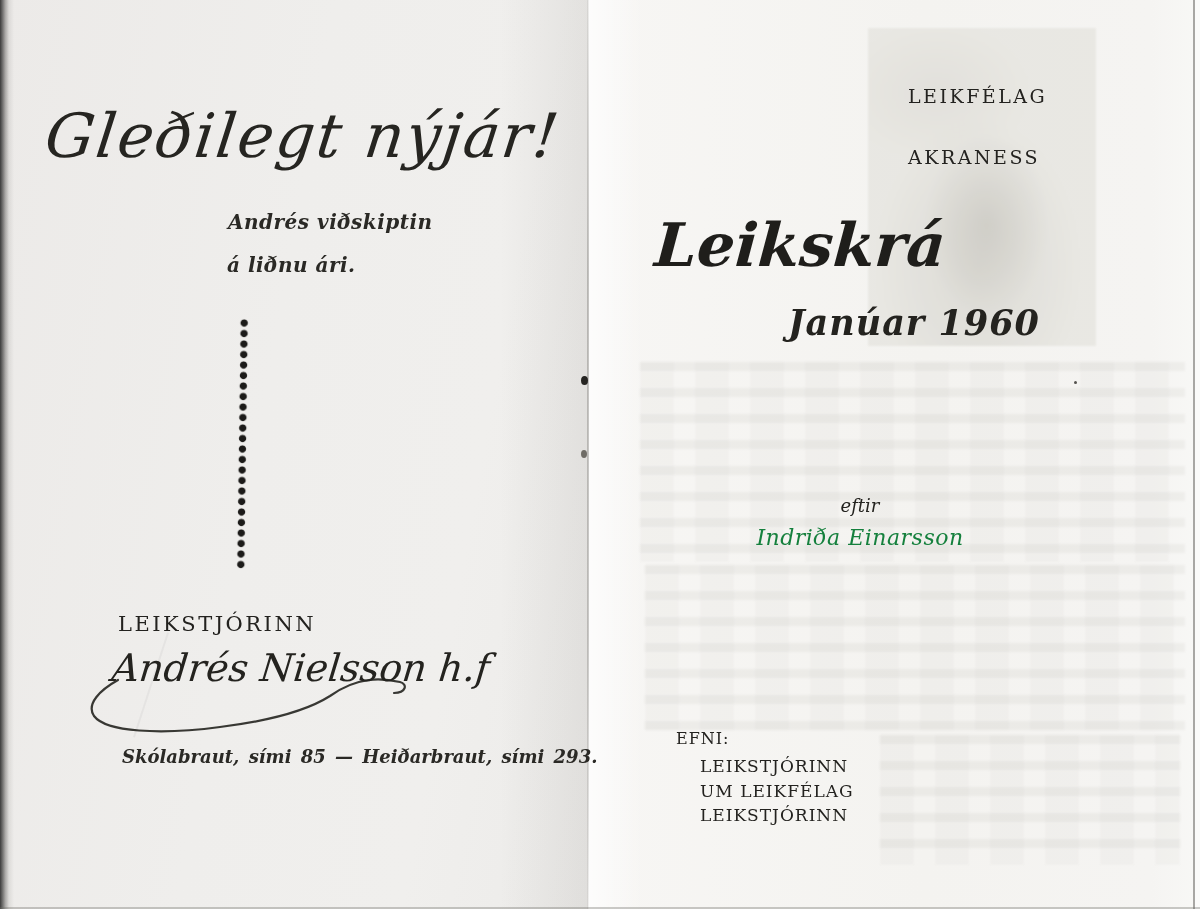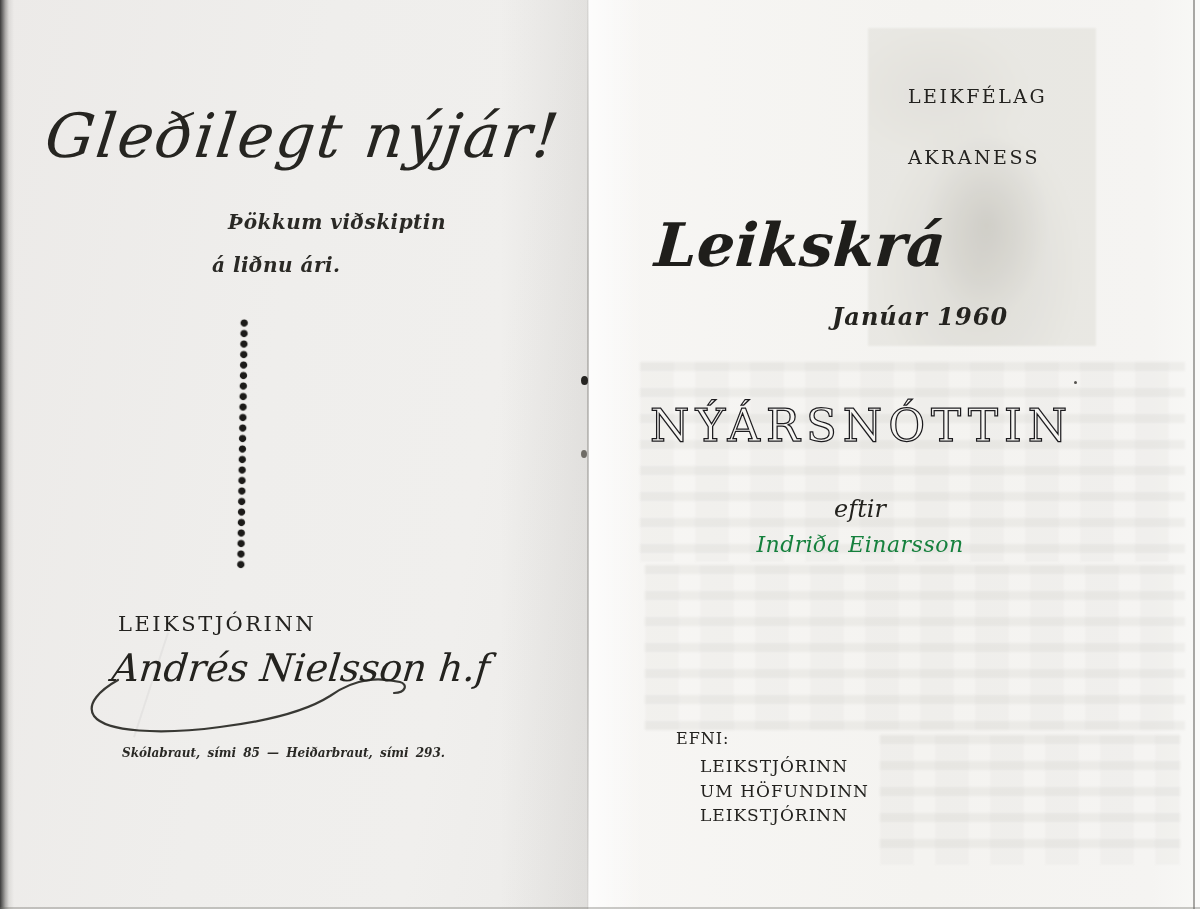--- a/index.html
+++ b/index.html
@@ -51,47 +51,47 @@
   .ghost-3{left:880px;top:735px;width:300px;height:130px;}
   .crease{position:absolute;left:150px;top:630px;width:2px;height:110px;z-index:2;
     background:rgba(60,58,54,.05);transform:rotate(18deg);}
   
   .greeting{position:absolute;left:46px;top:100px;z-index:10;
     font-style:italic;font-size:61px;letter-spacing:2px;color:#262521;
     transform:skewX(-7deg);white-space:nowrap;}
   .thanks{position:absolute;z-index:10;font-style:italic;font-weight:bold;font-size:20px;
     letter-spacing:.5px;color:#2a2925;}
   .thanks-1{left:228px;top:210px;}
-  .thanks-2{left:212px;top:253px;}
+  .thanks-2{left:227px;top:253px;}
   .dotted-divider{position:absolute;left:238px;top:318px;width:9px;height:252px;z-index:10;
     transform:rotate(.8deg);
     background-image:radial-gradient(circle at 4.5px 5px,#1c1b19 3.2px,rgba(28,27,25,.3) 3.7px,rgba(0,0,0,0) 4.2px);
     background-size:9px 10.5px;background-repeat:repeat-y;}
   .store-label{position:absolute;left:118px;top:612px;z-index:10;
     font-size:21px;letter-spacing:2.5px;color:#23221f;}
   .signature{position:absolute;left:112px;top:646px;z-index:10;
     font-style:italic;font-size:38px;color:#24231f;transform:skewX(-6deg);white-space:nowrap;}
   .signature-flourish{position:absolute;left:80px;top:652px;z-index:11;}
   .address{position:absolute;left:122px;top:746px;z-index:10;
-    font-style:italic;font-weight:bold;font-size:12px;word-spacing:3px;color:#2a2925;white-space:nowrap;}
+    font-style:italic;font-weight:bold;font-size:18px;word-spacing:3px;color:#2a2925;white-space:nowrap;}
   
   .society{position:absolute;z-index:10;font-size:19px;letter-spacing:2.5px;color:#23221f;}
   .society-1{left:908px;top:85px;}
   .society-2{left:908px;top:146px;}
   .programme-word{position:absolute;left:655px;top:210px;z-index:10;
     font-style:italic;font-weight:bold;font-size:60px;color:#1f1e1b;transform:skewX(-4deg);}
-  .issue-date{position:absolute;left:832px;top:302px;z-index:10;
-    font-style:italic;font-weight:bold;font-size:24px;letter-spacing:1px;color:#24231f;}
+  .issue-date{position:absolute;left:788px;top:302px;z-index:10;
+    font-style:italic;font-weight:bold;font-size:35px;letter-spacing:1px;color:#24231f;}
   .play-title{position:absolute;left:650px;top:399px;z-index:10;
     font-size:45px;letter-spacing:6px;color:#1c1b1e;white-space:nowrap;}
   @supports (-webkit-text-stroke: 1px #000) {
     .play-title{color:#f6f5f2;-webkit-text-stroke:1.25px #1c1b1e;}
   }
   .byline-block{position:absolute;left:700px;top:495px;width:320px;z-index:10;text-align:center;}
-  .byline-word{font-style:italic;font-size:24px;color:#24231f;}
+  .byline-word{font-style:italic;font-size:18px;color:#24231f;}
   .author-name{margin-top:9px;font-style:italic;font-size:22px;letter-spacing:.5px;color:#15803d;}
   .contents-heading{position:absolute;left:676px;top:729px;z-index:10;
     font-size:16px;letter-spacing:1px;color:#23221f;}
   .contents-item{position:absolute;left:700px;z-index:10;font-size:17px;letter-spacing:1px;color:#23221f;}
   .ci-0{top:756px;} .ci-1{top:781px;} .ci-2{top:805px;}
 </style>
 </head>
 <body>
 
 <div class="scan">
@@ -106,42 +106,41 @@
   <div class="crease"></div>
 
   <div class="gutter-shadow"></div>
   <div class="gutter-light"></div>
   <div class="seam-line"></div>
   <div class="staple staple-1"></div>
   <div class="staple staple-2"></div>
   <div class="speck"></div>
 
   <div class="greeting">Gleðilegt nýjár!</div>
-  <div class="thanks thanks-1">Þökkum viðskiptin</div>
+  <div class="thanks thanks-1">Andrés viðskiptin</div>
   <div class="thanks thanks-2">á liðnu ári.</div>
   <div class="dotted-divider"></div>
   <div class="store-label">LEIKSTJÓRINN</div>
   <div class="signature">Andrés Nielsson h.f</div>
   <svg class="signature-flourish" width="340" height="95" viewBox="0 0 340 95">
     <path d="M38,28 C20,38 6,52 14,64 C26,80 80,83 140,75 C196,68 228,58 250,44 C278,24 302,26 320,30 C328,32 326,41 314,41" fill="none" stroke="#24231f" stroke-width="2.2" stroke-linecap="round" opacity="0.9"></path>
   </svg>
   <div class="address">Skólabraut, sími 85 — Heiðarbraut, sími 293.</div>
 
   <div class="society society-1">LEIKFÉLAG</div>
   <div class="society society-2">AKRANESS</div>
   <div class="programme-word">Leikskrá</div>
   <div class="issue-date">Janúar 1960</div>
-  <div class="play-title">NÝÁRSNÓTTIN</div>
   <div class="byline-block">
     <div class="byline-word">eftir</div>
     <div class="author-name">Indriða Einarsson</div>
   </div>
   <div class="contents-heading">EFNI:</div>
   <div class="contents-item ci-0">LEIKSTJÓRINN</div>
-  <div class="contents-item ci-1">UM HÖFUNDINN</div>
+  <div class="contents-item ci-1">UM LEIKFÉLAG</div>
   <div class="contents-item ci-2">LEIKSTJÓRINN</div>
 
   <div class="edge-left"></div>
   <div class="edge-right-line"></div>
   <div class="edge-right-white"></div>
   <div class="edge-bottom"></div>
 
 </div>
 
 </body></html>

